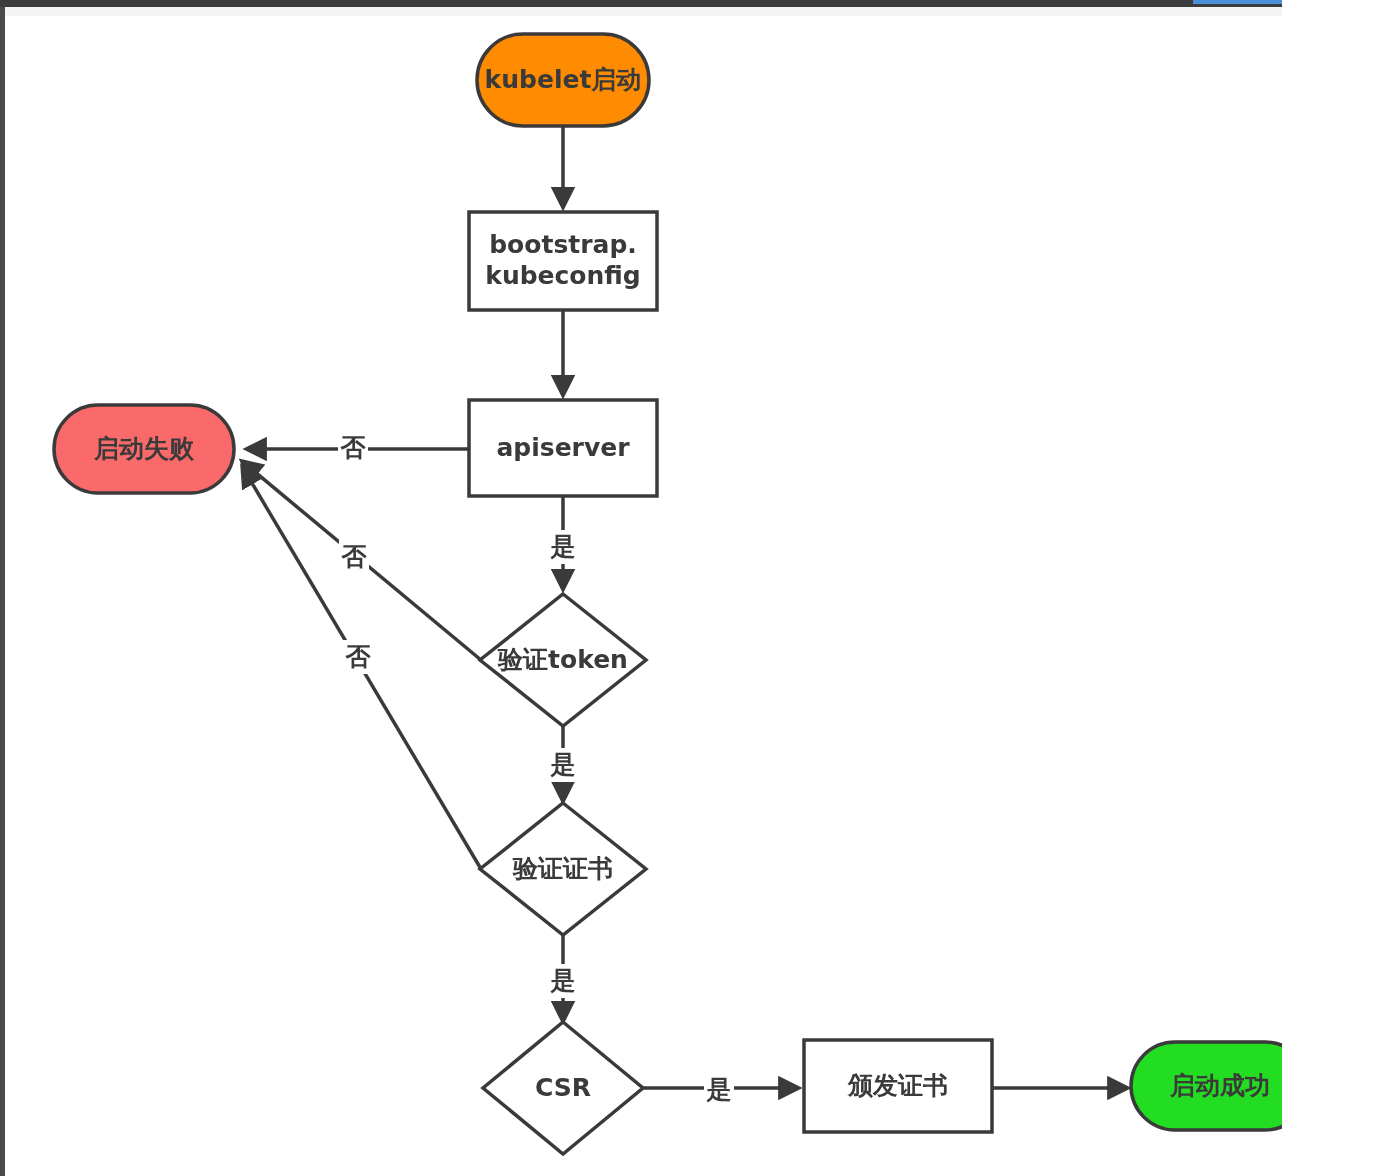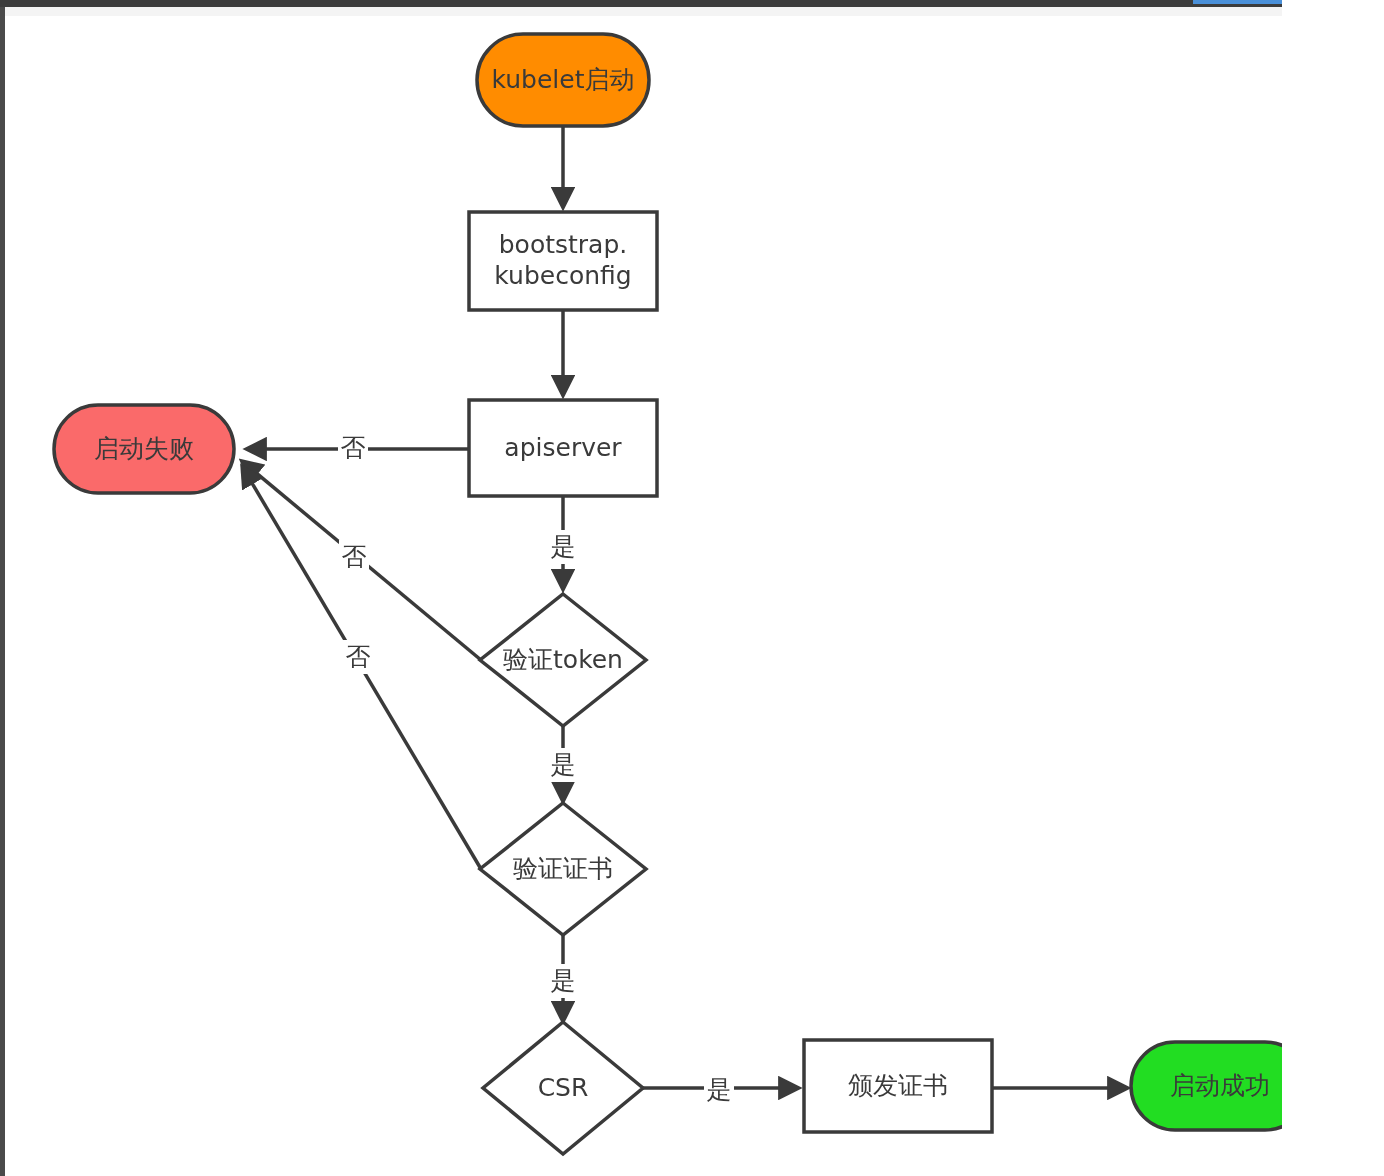--- a/index.html
+++ b/index.html
@@ -10,20 +10,21 @@
   }
   body {
     font-family: "Liberation Sans", "DejaVu Sans", sans-serif;
   }
   #screen {
     position: relative;
     width: 1282px;
     height: 1176px;
     background: #d946ef;
     overflow: hidden;
+    font-weight: bold;
   }
   
   #chrome-bar {
     position: absolute;
     left: 0;
     top: 0;
     width: 1384px;
     height: 7px;
     background: #3c3c3c;
   }

